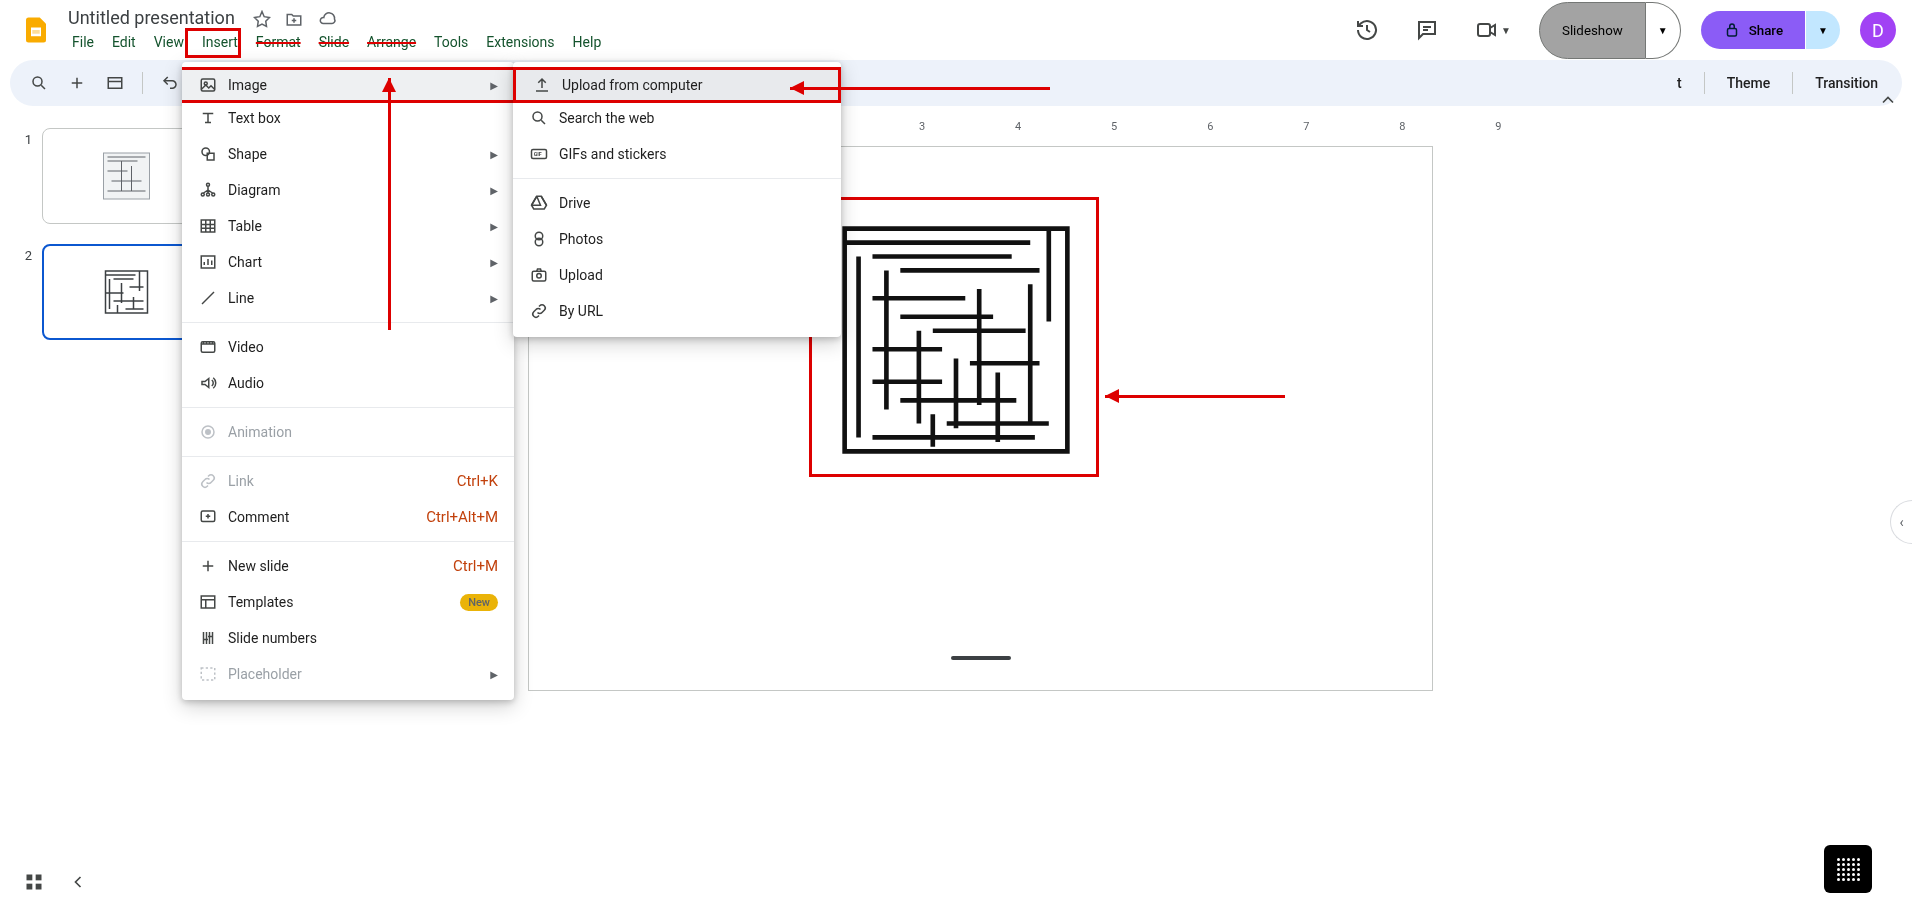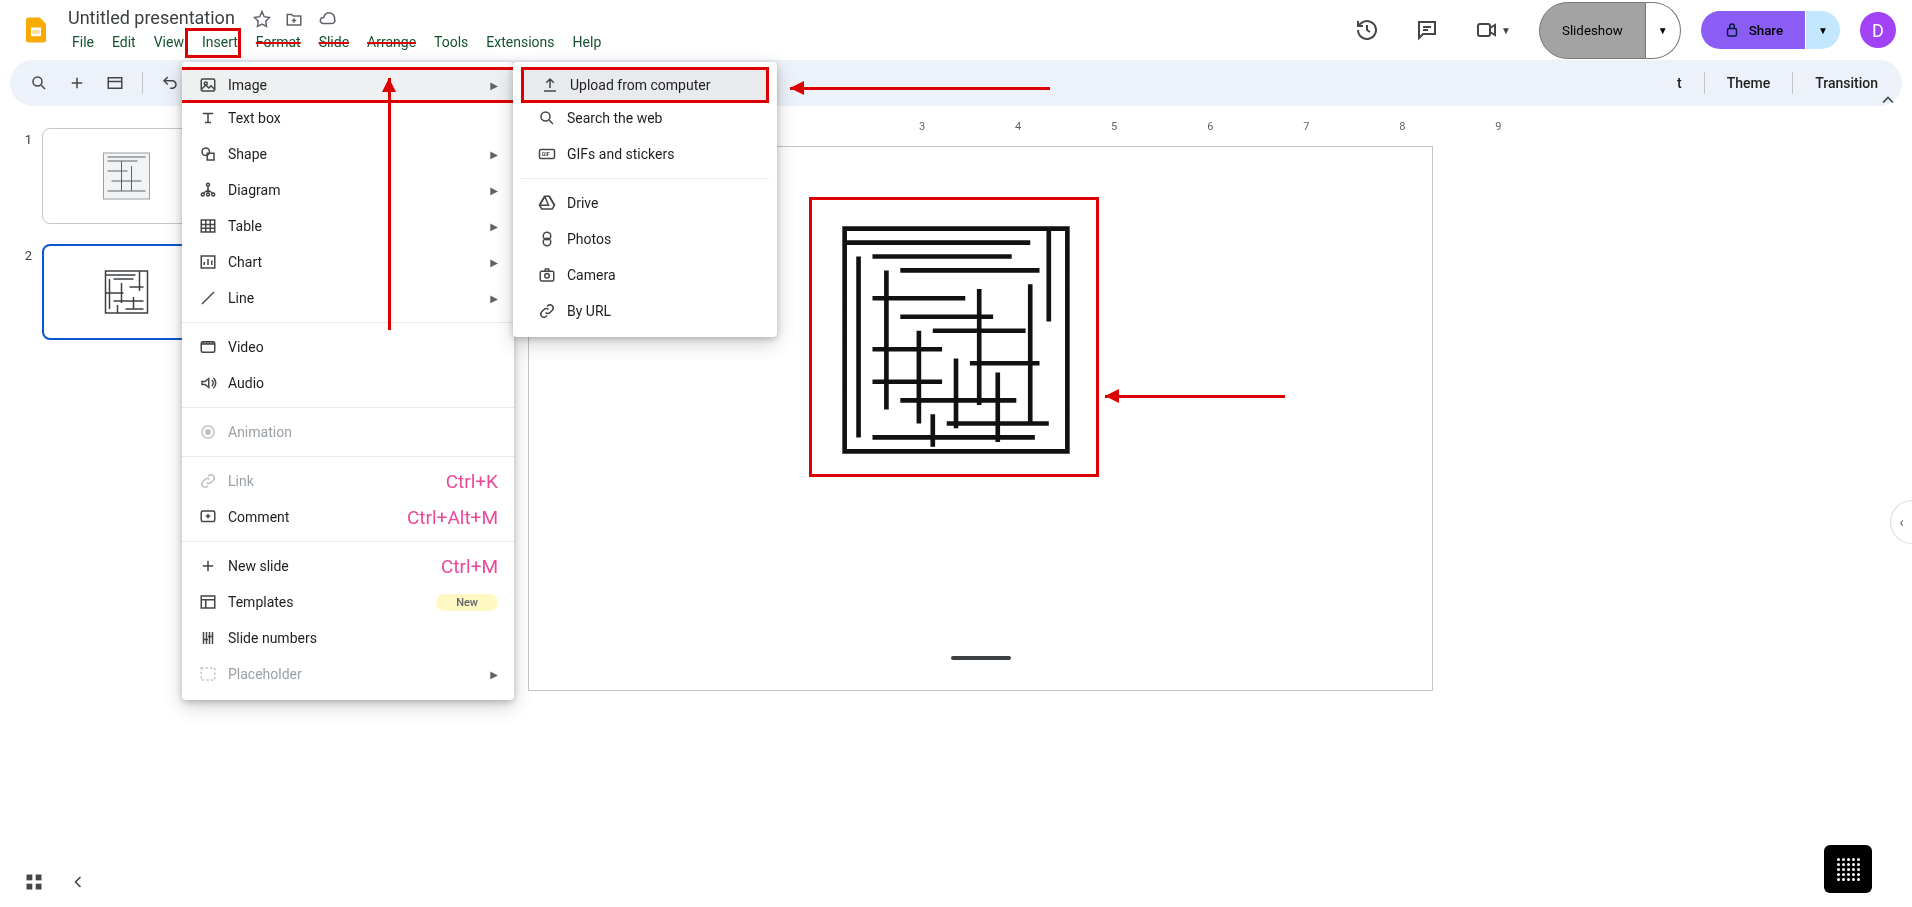--- a/index.html
+++ b/index.html
@@ -38,24 +38,24 @@
 .maze-large { position:absolute; left: 24px; top: 24px; width: 240px; height: 232px;}
 .page-indicator { position:absolute; bottom:30px; left:50%; transform:translateX(-50%); width:60px; height:4px; background:#3c4043; border-radius:2px;}
 .dropdown-menu { position:absolute; top:62px; left:182px; width:332px; background:#fff; border-radius:4px; box-shadow: 0 2px 6px rgba(0,0,0,.2), 0 6px 20px rgba(0,0,0,.19); padding: 8px 0; z-index:100;}
 .menu-row { display:flex; align-items:center; padding:6px 16px; cursor:pointer; gap:10px; min-height:36px;}
 .menu-row.highlight{background:#eef0f2; border:3px solid #dd0000; border-left:none; border-right:none; margin:-3px 0;}
 .menu-row.disabled{color:#9aa0a6; cursor:default;}
 .menu-icon{width:20px; display:flex; align-items:center; justify-content:center; color:#444746;}
 .menu-row.disabled .menu-icon{color:#bdc1c6;}
 .menu-label{flex:1;}
 .menu-arrow{color:#5f6368; font-size:10px;}
-.menu-shortcut{color:#ec4899; font-size:19px;}
+.menu-shortcut{color:#c2410c; font-size:15px;}
 .menu-sep{height:1px; background:#e8eaed; margin:6px 0;}
-.badge-new{background:#fef9c3; color:#5f6368; font-size:11px; padding:2px 20px; border-radius:10px; font-weight:500;margin-left:28px;}
-.submenu { position:absolute; top:62px; left:513px; width:264px; background:#fff; border-radius:4px; box-shadow:0 2px 6px rgba(0,0,0,.2),0 6px 20px rgba(0,0,0,.19); padding:8px 8px; z-index:101;}
+.badge-new{background:#eab308; color:#5f6368; font-size:11px; padding:2px 8px; border-radius:10px; font-weight:500;margin-left:28px;}
+.submenu { position:absolute; top:62px; left:513px; width:328px; background:#fff; border-radius:4px; box-shadow:0 2px 6px rgba(0,0,0,.2),0 6px 20px rgba(0,0,0,.19); padding:8px 0; z-index:101;}
 .submenu .menu-row.sel{background:#e8eaed; border:3px solid #dd0000; margin:-3px 0;}
 .red-box-insert { position:absolute; top:28px; left:185px; width:56px; height:30px; border:3px solid #dd0000; z-index:200;}
 .red-arrow-v { position:absolute; left:388px; top:78px; width:3px; height:252px; background:#dd0000; z-index:200;}
 .red-arrow-v::before{content:''; position:absolute; top:0; left:-6px; border-left:7.5px solid transparent; border-right:7.5px solid transparent; border-bottom:14px solid #dd0000;}
 .red-arrow-h1 { position:absolute; left:790px; top:87px; width:260px; height:3px; background:#dd0000; z-index:200;}
 .red-arrow-h1::before{content:''; position:absolute; left:0; top:-6px; border-top:7.5px solid transparent; border-bottom:7.5px solid transparent; border-right:14px solid #dd0000;}
 .red-arrow-h2 { position:absolute; left:1105px; top:395px; width:180px; height:3px; background:#dd0000; z-index:200;}
 .red-arrow-h2::before{content:''; position:absolute; left:0; top:-6px; border-top:7.5px solid transparent; border-bottom:7.5px solid transparent; border-right:14px solid #dd0000;}
 .bottom-bar{position:absolute; bottom:0; left:0; right:0; height:50px; display:flex; align-items:center; padding:0 24px; justify-content:space-between;}
 .black-square{position:absolute; right:40px; bottom:14px; width:48px; height:48px; background:#000; border-radius:6px; display:flex; align-items:center; justify-content:center;}
@@ -465,21 +465,21 @@
     <span class="menu-label">Photos</span>
     </div>
     <div class="menu-row">
       <span class="menu-icon">
         <svg width="18" height="18" viewBox="0 0 24 24" fill="none" stroke="currentColor" stroke-width="2">
           <rect x="3" y="7" width="18" height="13" rx="2"></rect>
           <path d="M9 7l1-3h4l1 3"></path>
           <circle cx="12" cy="13" r="3"></circle>
         </svg>
       </span>
-    <span class="menu-label">Camera</span>
+    <span class="menu-label">Upload</span>
     </div>
     <div class="menu-row">
       <span class="menu-icon">
         <svg width="18" height="18" viewBox="0 0 24 24" fill="none" stroke="currentColor" stroke-width="2">
           <path d="M10 14a4 4 0 0 0 6 0l3-3a4 4 0 0 0-6-6l-1 1"></path>
           <path d="M14 10a4 4 0 0 0-6 0l-3 3a4 4 0 0 0 6 6l1-1"></path>
         </svg>
       </span>
     <span class="menu-label">By URL</span>
     </div>

